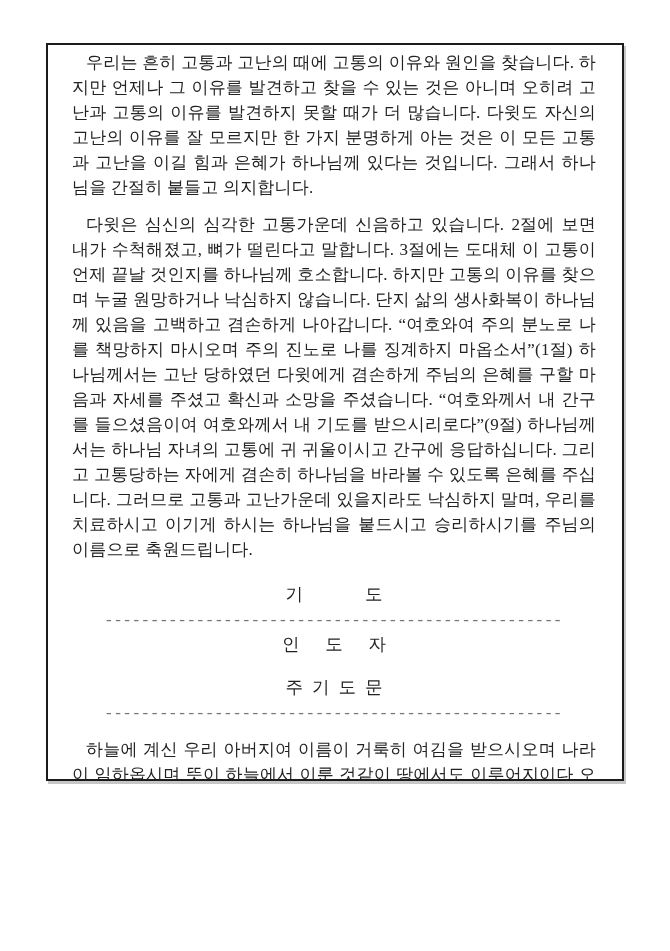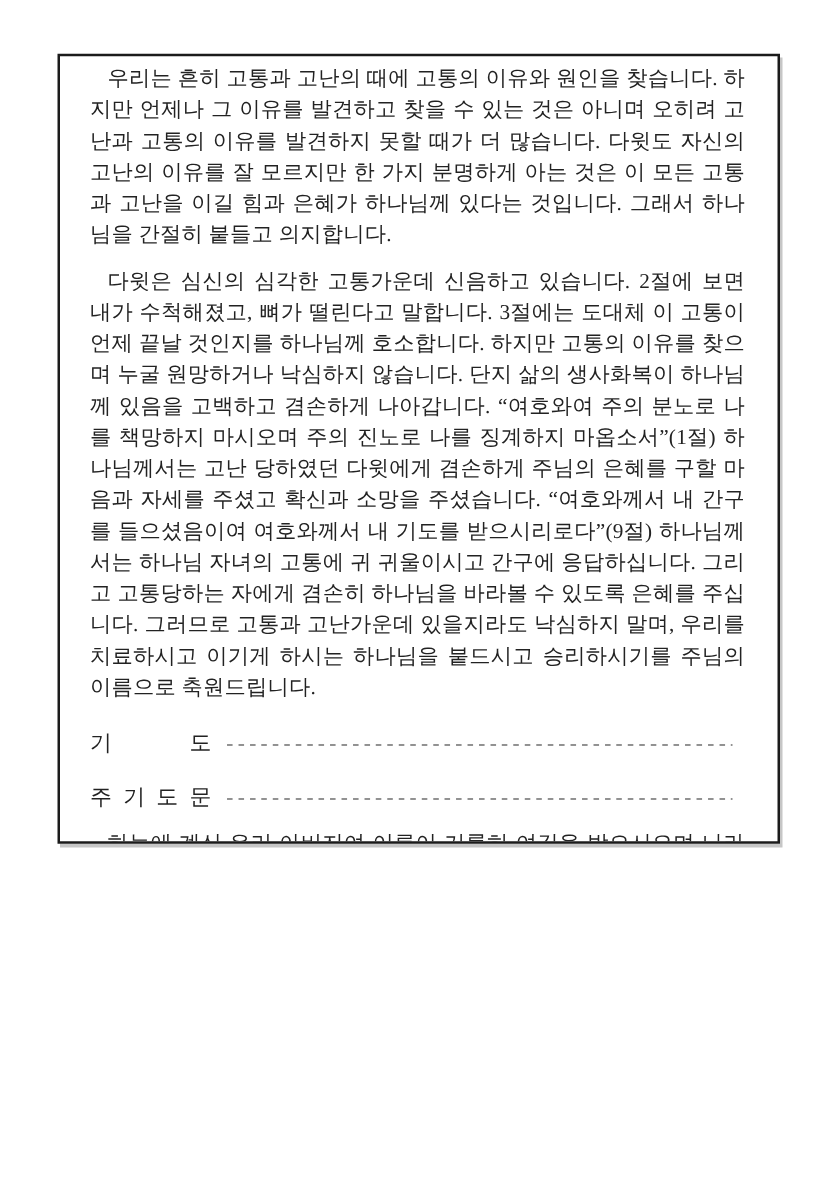--- a/index.html
+++ b/index.html
@@ -15,21 +15,21 @@
     width: 670px;
     height: 951px;
     background: #ffffff;
     overflow: hidden;
   }
   .doc-frame {
     position: absolute;
     left: 46px;
     top: 43px;
     width: 578px;
-    height: 632px;
+    height: 738px;
     border: 2px solid #1b1b1b;
     box-shadow: 2px 3px 0 0 #c6c6c6;
     background: #ffffff;
     box-sizing: border-box;
     padding: 5px 26px 8px 24px;
     overflow: hidden;
   }
   .body-para {
     margin: 0 0 12px 0;
     font-size: 17px;
@@ -39,20 +39,21 @@
     text-indent: 14px;
     letter-spacing: 0.2px;
   }
   .section-header {
     display: flex;
     align-items: center;
     margin: 20px 0 15px 0;
     font-size: 17.5px;
     line-height: 25px;
     color: #222222;
+    flex-direction: column;
   }
   .section-header.second {
     margin: 18px 0 12px 0;
   }
   .hdr-title {
     display: inline-block;
     width: 97px;
     text-align: justify;
     text-align-last: justify;
     white-space: nowrap;
@@ -82,20 +83,21 @@
 <div class="scan-page">
   <div class="doc-frame">
 
     <p class="body-para">우리는 흔히 고통과 고난의 때에 고통의 이유와 원인을 찾습니다. 하지만 언제나 그 이유를 발견하고 찾을 수 있는 것은 아니며 오히려 고난과 고통의 이유를 발견하지 못할 때가 더 많습니다. 다윗도 자신의 고난의 이유를 잘 모르지만 한 가지 분명하게 아는 것은 이 모든 고통과 고난을 이길 힘과 은혜가 하나님께 있다는 것입니다. 그래서 하나님을 간절히 붙들고 의지합니다.</p>
 
     <p class="body-para">다윗은 심신의 심각한 고통가운데 신음하고 있습니다. 2절에 보면 내가 수척해졌고, 뼈가 떨린다고 말합니다. 3절에는 도대체 이 고통이 언제 끝날 것인지를 하나님께 호소합니다. 하지만 고통의 이유를 찾으며 누굴 원망하거나 낙심하지 않습니다. 단지 삶의 생사화복이 하나님께 있음을 고백하고 겸손하게 나아갑니다. “여호와여 주의 분노로 나를 책망하지 마시오며 주의 진노로 나를 징계하지 마옵소서”(1절) 하나님께서는 고난 당하였던 다윗에게 겸손하게 주님의 은혜를 구할 마음과 자세를 주셨고 확신과 소망을 주셨습니다. “여호와께서 내 간구를 들으셨음이여 여호와께서 내 기도를 받으시리로다”(9절) 하나님께서는 하나님 자녀의 고통에 귀 귀울이시고 간구에 응답하십니다. 그리고 고통당하는 자에게 겸손히 하나님을 바라볼 수 있도록 은혜를 주십니다. 그러므로 고통과 고난가운데 있을지라도 낙심하지 말며, 우리를 치료하시고 이기게 하시는 하나님을 붙드시고 승리하시기를 주님의 이름으로 축원드립니다.</p>
 
     <div class="section-header">
       <span class="hdr-title">기 도</span>
       <span class="hdr-leader">--------------------------------------------------</span>
+      <span class="hdr-performer">인 도 자</span>
     </div>
 
 
     <div class="section-header second">
       <span class="hdr-title">주 기 도 문</span>
       <span class="hdr-leader">--------------------------------------------------</span>
     </div>
 
     <p class="body-para">하늘에 계신 우리 아버지여 이름이 거룩히 여김을 받으시오며 나라이 임하옵시며 뜻이 하늘에서 이룬 것같이 땅에서도 이루어지이다 오늘날 우리에게 일용할 양식을 주옵시고 우리가 우리에게 죄 지은 자를 사하여 준 것같이 우리 죄를 사하여 주옵시고 우리를 시험에 들게 하지 마옵시고 다만 악에서 구하옵소서 대개 나라와 권세와 영광이 아버지께 영원히 있사옵나이다 아멘.</p>
 

